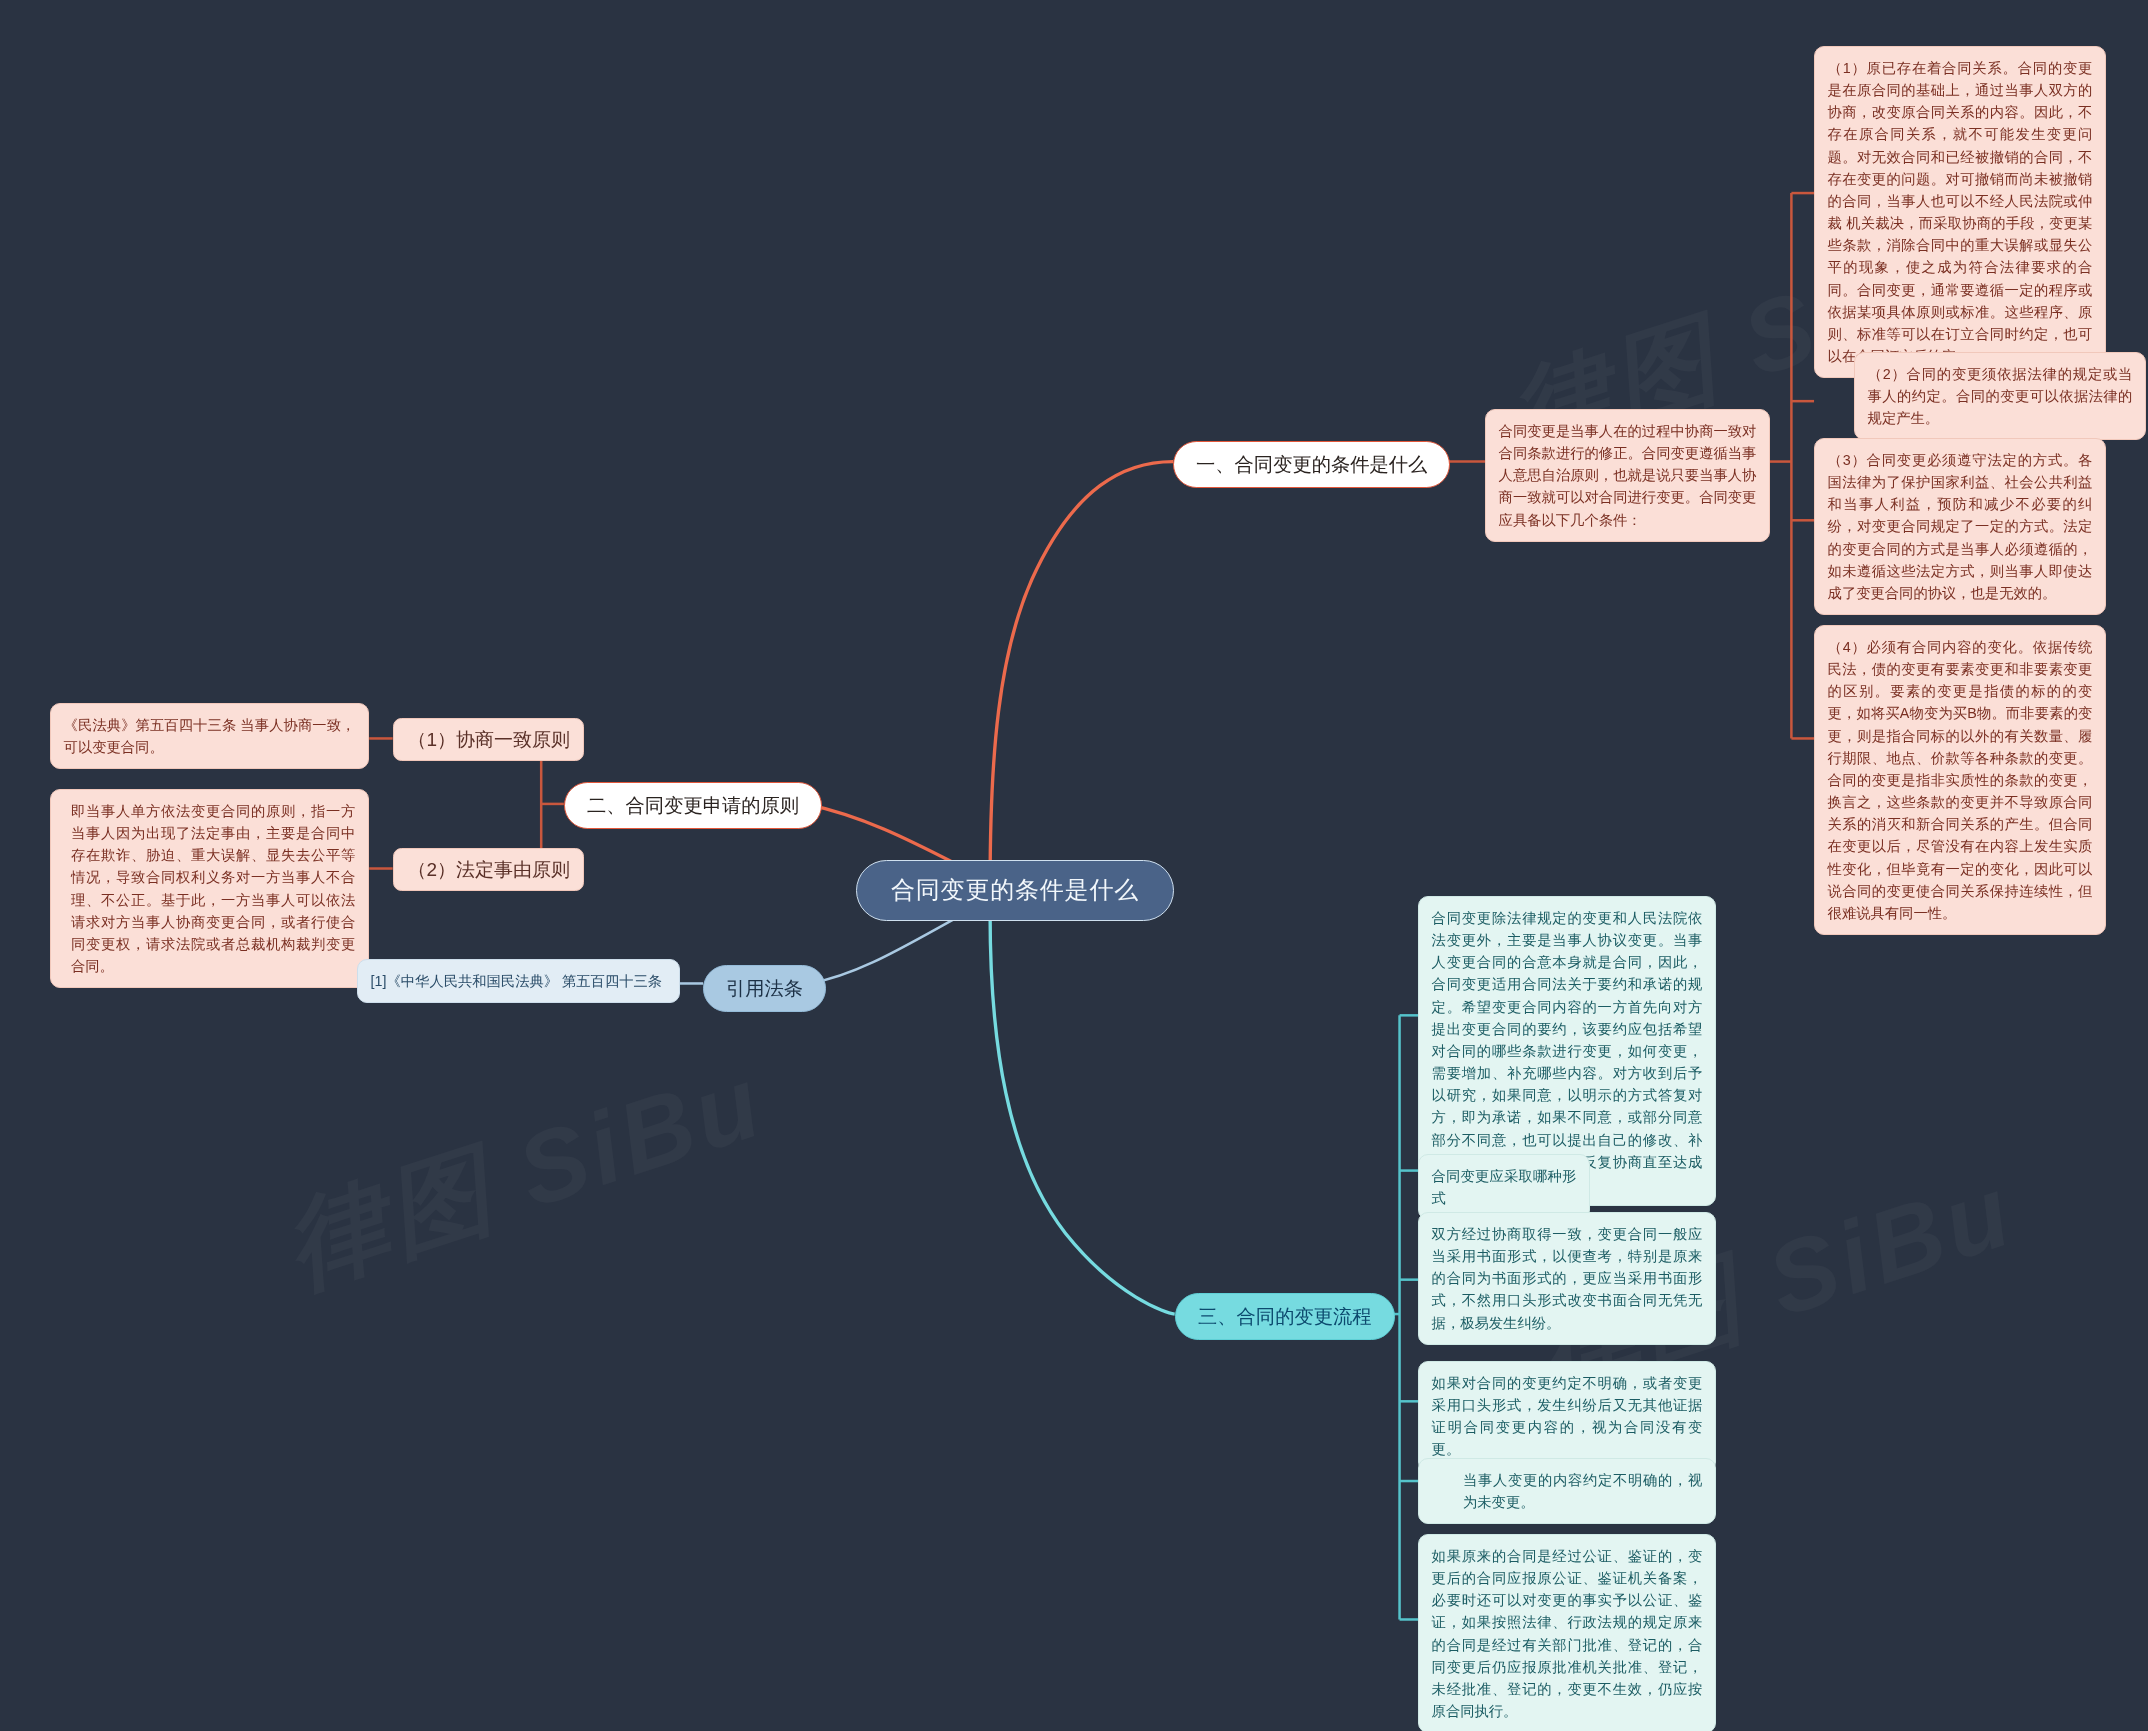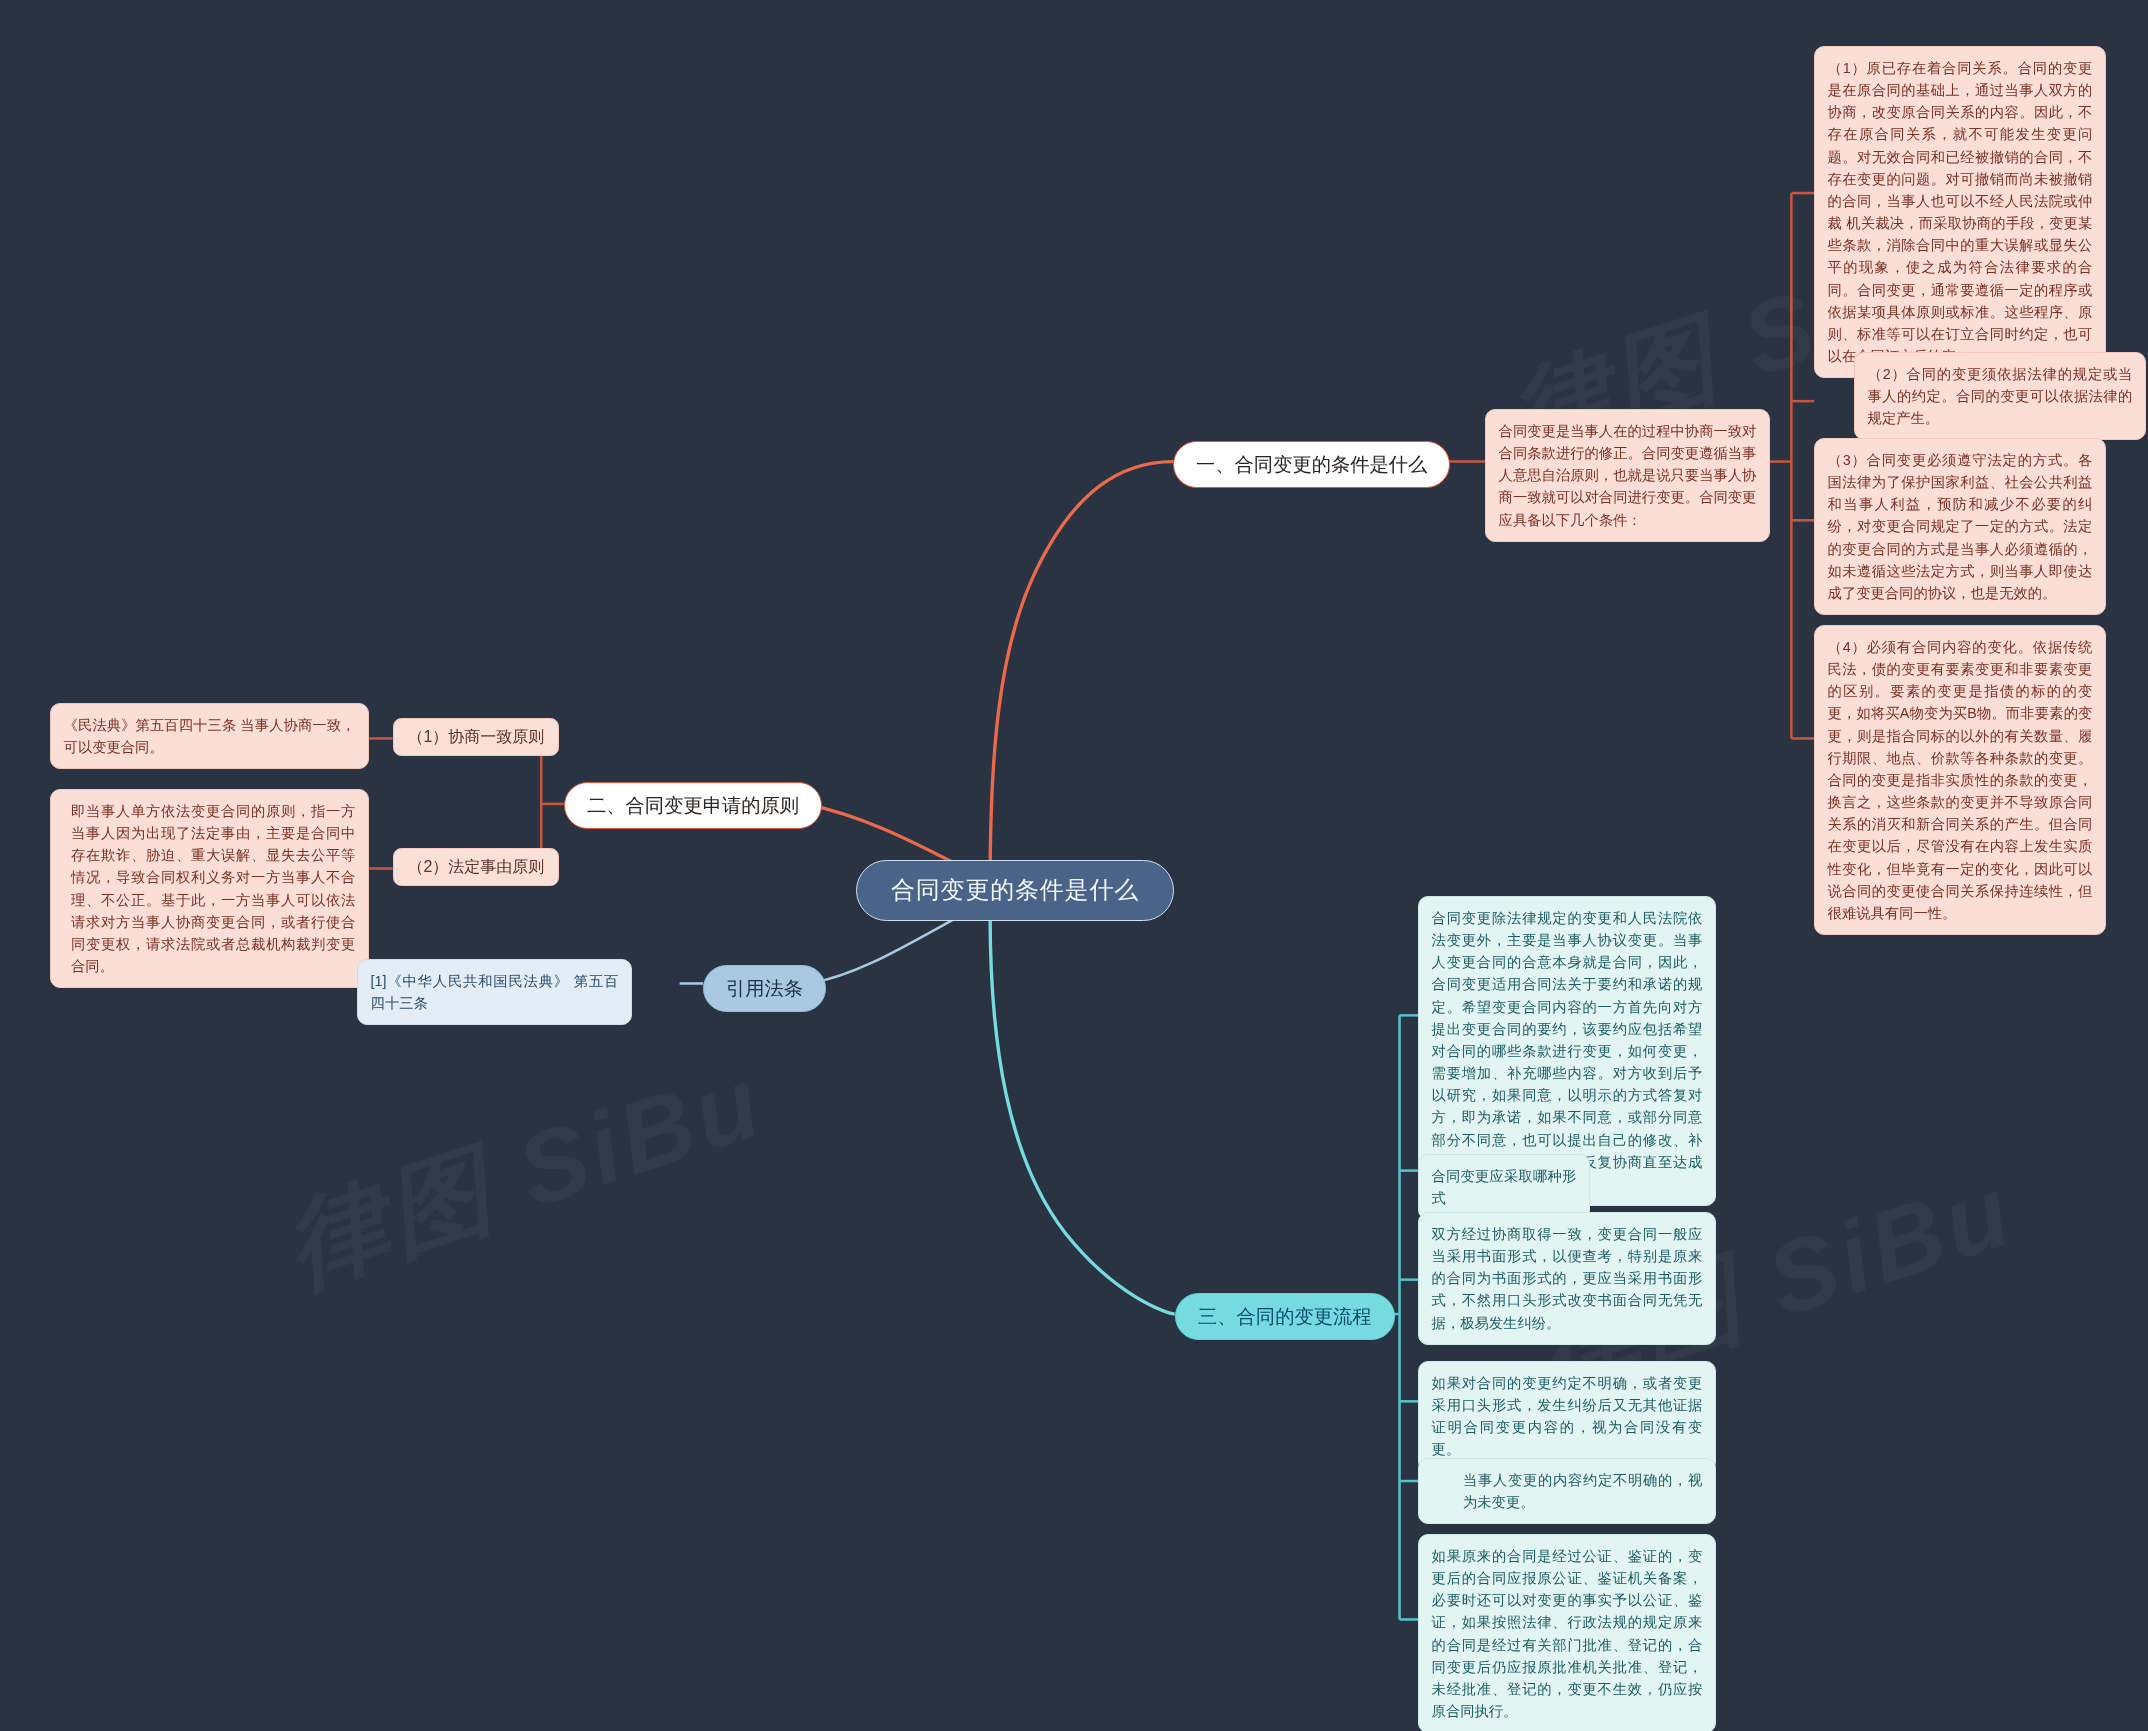--- a/index.html
+++ b/index.html
@@ -63,21 +63,21 @@
     border: 1.7px solid #95bcd9;
     color: #1d3146;
   }
 
   
   .subpill {
     background: #fbe0d8;
     border: 0.8px solid #f0c7ba;
     border-radius: 8.4px;
     padding: 7.6px 13.4px;
-    font-size: 16px;
+    font-size: 19px;
     color: #5a3028;
     white-space: nowrap;
   }
 
   
   .card {
     border-radius: 10px;
     padding: 10px 12.6px;
     font-size: 14.3px;
     line-height: 1.55;
@@ -180,21 +180,21 @@
   <div class="node subpill" style="left:393px; top:718px;">（1）协商一致原则</div>
 
   <div class="node subpill" style="left:393px; top:848px;">（2）法定事由原则</div>
 
   <div class="node card pink" style="left:50px; top:703px; width:319px;">《民法典》第五百四十三条 当事人协商一致，可以变更合同。</div>
 
   <div class="node card pink" style="left:50px; top:789px; width:319px;padding-left:20px;">即当事人单方依法变更合同的原则，指一方当事人因为出现了法定事由，主要是合同中存在欺诈、胁迫、重大误解、显失去公平等情况，导致合同权利义务对一方当事人不合理、不公正。基于此，一方当事人可以依法请求对方当事人协商变更合同，或者行使合同变更权，请求法院或者总裁机构裁判变更合同。</div>
 
   <div class="node branch steel" style="left:703px; top:965px;">引用法条</div>
 
-  <div class="node card ice" style="left:357px; top:959px; width:275px;">[1]《中华人民共和国民法典》 第五百四十三条</div>
+  <div class="node card ice" style="left:357px; top:959px; width:323px;">[1]《中华人民共和国民法典》 第五百四十三条</div>
 
   <div class="node branch cyan" style="left:1175px; top:1293px;">三、合同的变更流程</div>
 
   <div class="node card mint" style="left:1418px; top:896px; width:298px;">合同变更除法律规定的变更和人民法院依法变更外，主要是当事人协议变更。当事人变更合同的合意本身就是合同，因此，合同变更适用合同法关于要约和承诺的规定。希望变更合同内容的一方首先向对方提出变更合同的要约，该要约应包括希望对合同的哪些条款进行变更，如何变更，需要增加、补充哪些内容。对方收到后予以研究，如果同意，以明示的方式答复对方，即为承诺，如果不同意，或部分同意部分不同意，也可以提出自己的修改、补充意见，这样双方经过反复协商直至达成一致。</div>
 
   <div class="node card mint" style="left:1418px; top:1154px; width:172px;">合同变更应采取哪种形式</div>
 
   <div class="node card mint" style="left:1418px; top:1212px; width:298px;">双方经过协商取得一致，变更合同一般应当采用书面形式，以便查考，特别是原来的合同为书面形式的，更应当采用书面形式，不然用口头形式改变书面合同无凭无据，极易发生纠纷。</div>
 
   <div class="node card mint" style="left:1418px; top:1361px; width:298px;">如果对合同的变更约定不明确，或者变更采用口头形式，发生纠纷后又无其他证据证明合同变更内容的，视为合同没有变更。</div>

